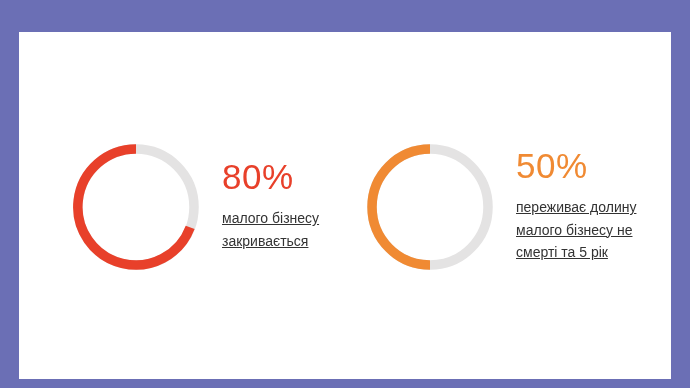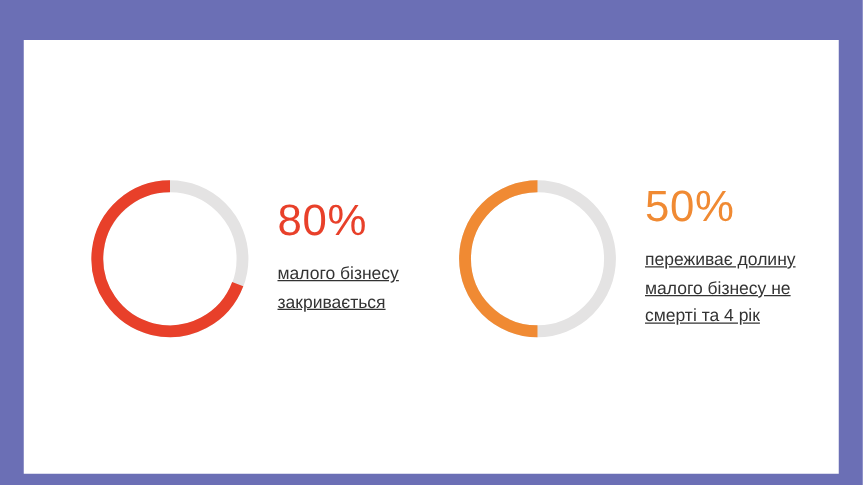--- a/index.html
+++ b/index.html
@@ -110,19 +110,19 @@
           <circle cx="64" cy="64" r="58" fill="none" stroke="#E4E3E3" stroke-width="9.5"></circle>
 
           <path d="M 64 6 A 58 58 0 0 0 64 122" fill="none" stroke="#F08A33" stroke-width="9.5" stroke-linecap="butt"></path>
         </svg>
       </div>
       <div class="text-col">
         <div class="pct" style="color:#F08A33">50%</div>
         <div class="caption">
           <span class="caption-line">переживає долину</span>
           <span class="caption-line">малого бізнесу не</span>
-          <span class="caption-line">смерті та 4 рік</span>
+          <span class="caption-line">смерті та 5 рік</span>
         </div>
       </div>
     </div>
 
   </div>
 </div>
 
 </body></html>

